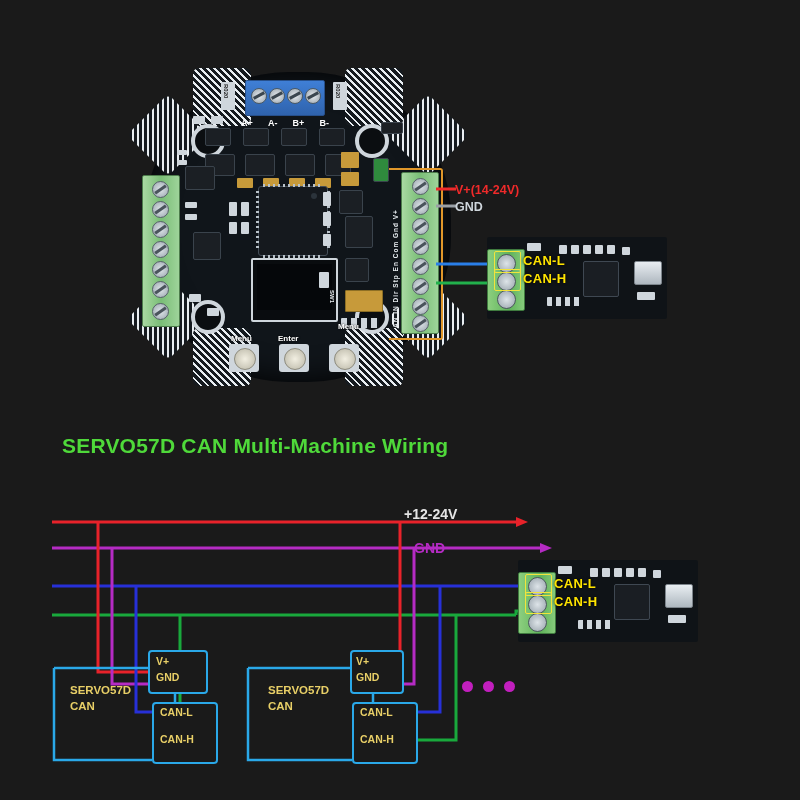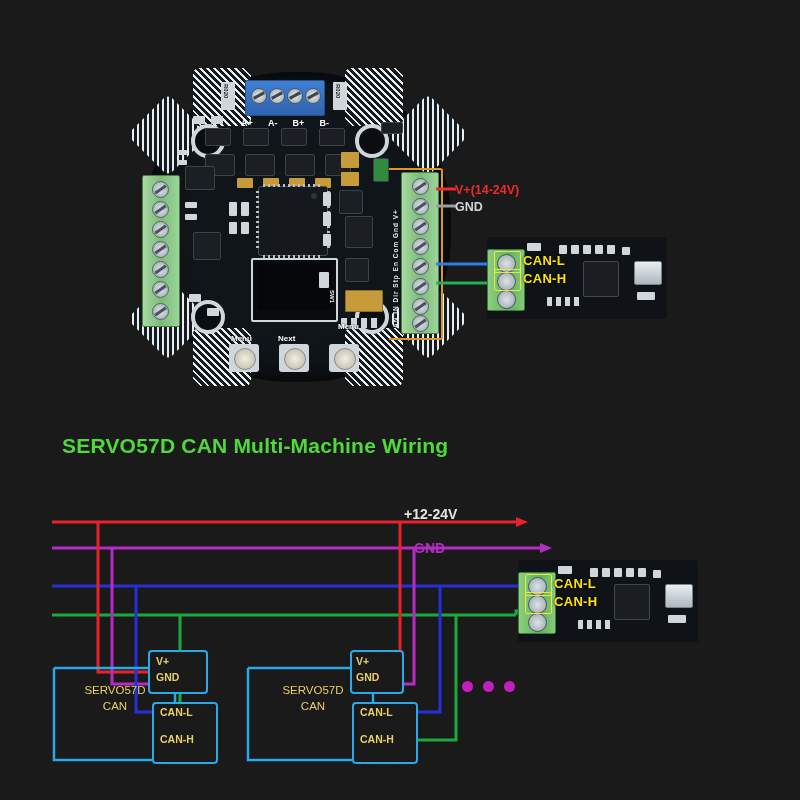--- a/index.html
+++ b/index.html
@@ -166,22 +166,22 @@
   .lbl-sch{
     position:absolute;font-size:14px;font-weight:bold;white-space:nowrap;
   }
   #sch-12v{color:#e5e5e5;left:404px;top:506px;}
   #sch-gnd{color:#b52bc4;left:414px;top:540px;}
   .subbox{
     position:absolute;border:2px solid #2aa8e8;border-radius:4px;
     background:#1a1a1a;
   }
   .modlbl{
-    position:absolute;color:#e8cf67;font-size:11.5px;font-weight:normal;
-    text-align:center;white-space:nowrap;
+    position:absolute;color:#e8cf67;font-size:11.5px;font-weight:bold;
+    text-align:left;white-space:nowrap;
   }
   .pinlbl{
     position:absolute;color:#e8cf67;font-size:10.5px;font-weight:bold;
     white-space:nowrap;
   }
   .dot{
     position:absolute;width:11px;height:11px;border-radius:50%;
     background:#c21fbe;
   }
 </style>
@@ -307,21 +307,21 @@
          background:repeating-linear-gradient(90deg,#cfd6dc 0 6px,#10151a 6px 10px);"></div>
     <div class="pad" style="left:56px;top:232px;width:12px;height:8px;"></div>
     <div class="pad" style="left:74px;top:246px;width:12px;height:8px;"></div>
     <div class="pad" style="left:186px;top:210px;width:10px;height:16px;"></div>
     <div class="chip" style="left:240px;top:96px;width:14px;height:22px;background:#2f8b3d;"></div>
     <div class="chip" style="left:248px;top:60px;width:20px;height:10px;"></div>
 
     <div class="btn-sw" style="left:96px;top:282px;"></div>
     <div class="btn-lbl" style="left:98px;top:272px;">Menu</div>
     <div class="btn-sw" style="left:146px;top:282px;"></div>
-    <div class="btn-lbl" style="left:145px;top:272px;">Next</div>
+    <div class="btn-lbl" style="left:145px;top:272px;">Enter</div>
     <div class="btn-sw" style="left:196px;top:282px;"></div>
     <div class="btn-lbl" style="left:196px;top:260px;margin-left:9px;">Menu</div>
   </div>
 
   <svg style="position:absolute;left:0;top:0;width:800px;height:800px;pointer-events:none;">
 
     <line x1="436" y1="189" x2="456" y2="189" stroke="#ef2a2a" stroke-width="3"></line>
 
     <line x1="436" y1="206" x2="456" y2="206" stroke="#9aa0a6" stroke-width="3"></line>
 

